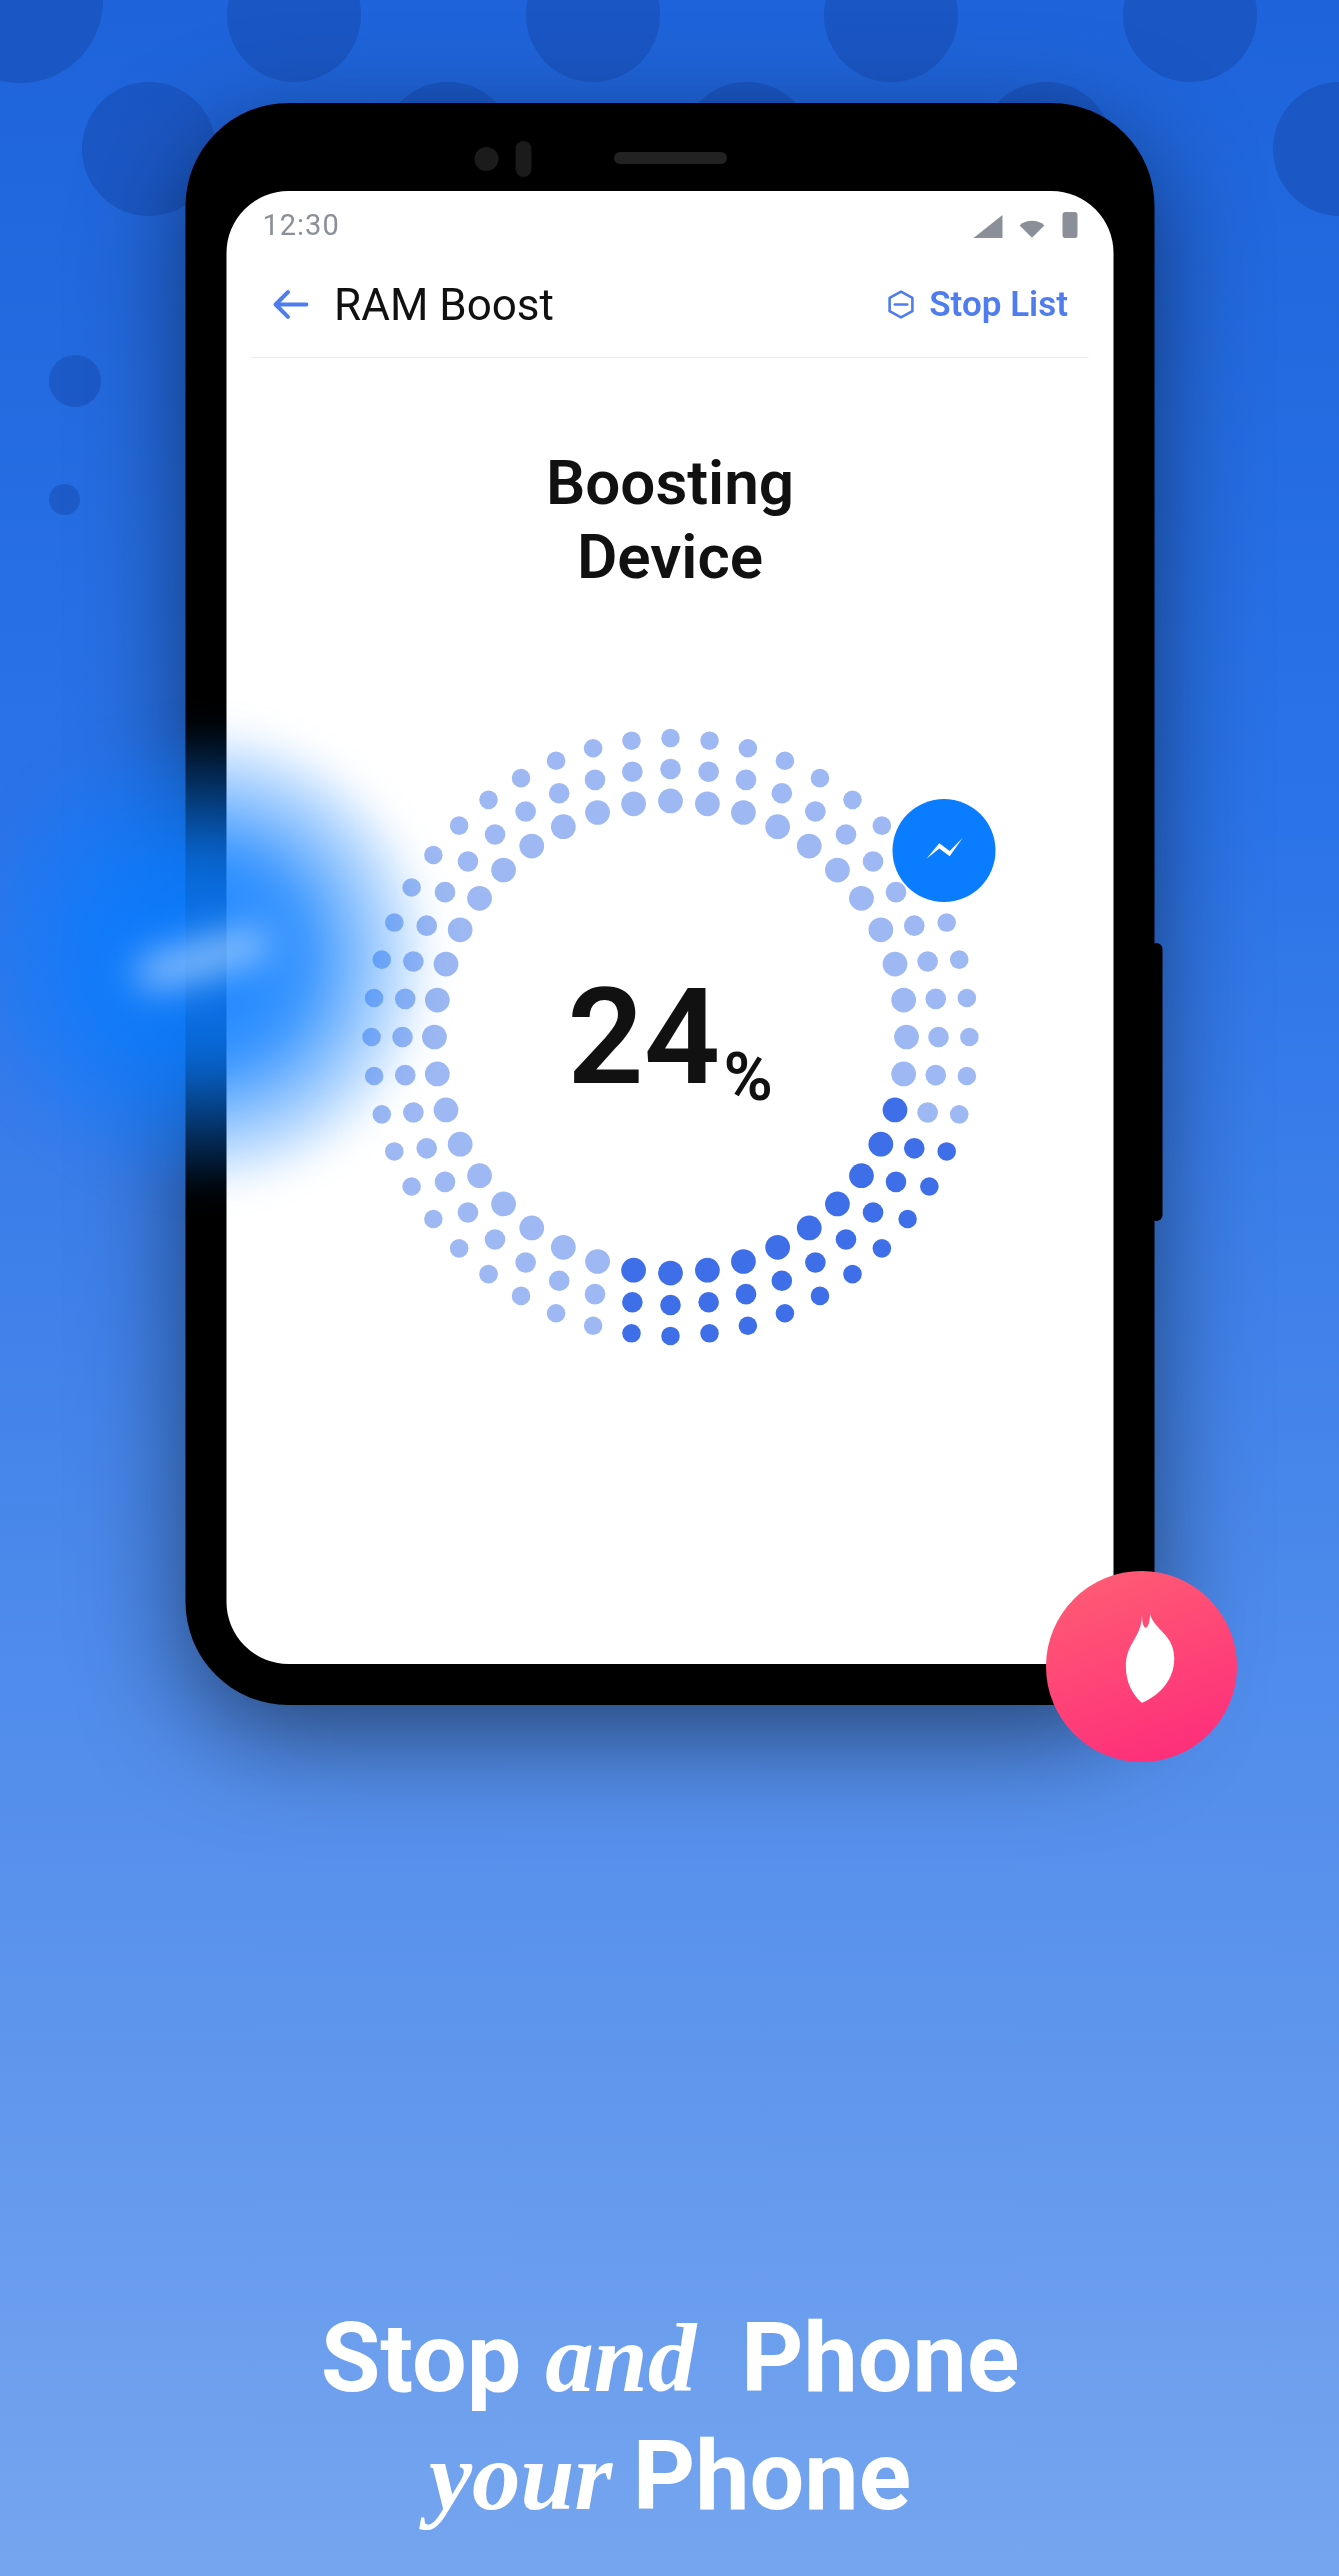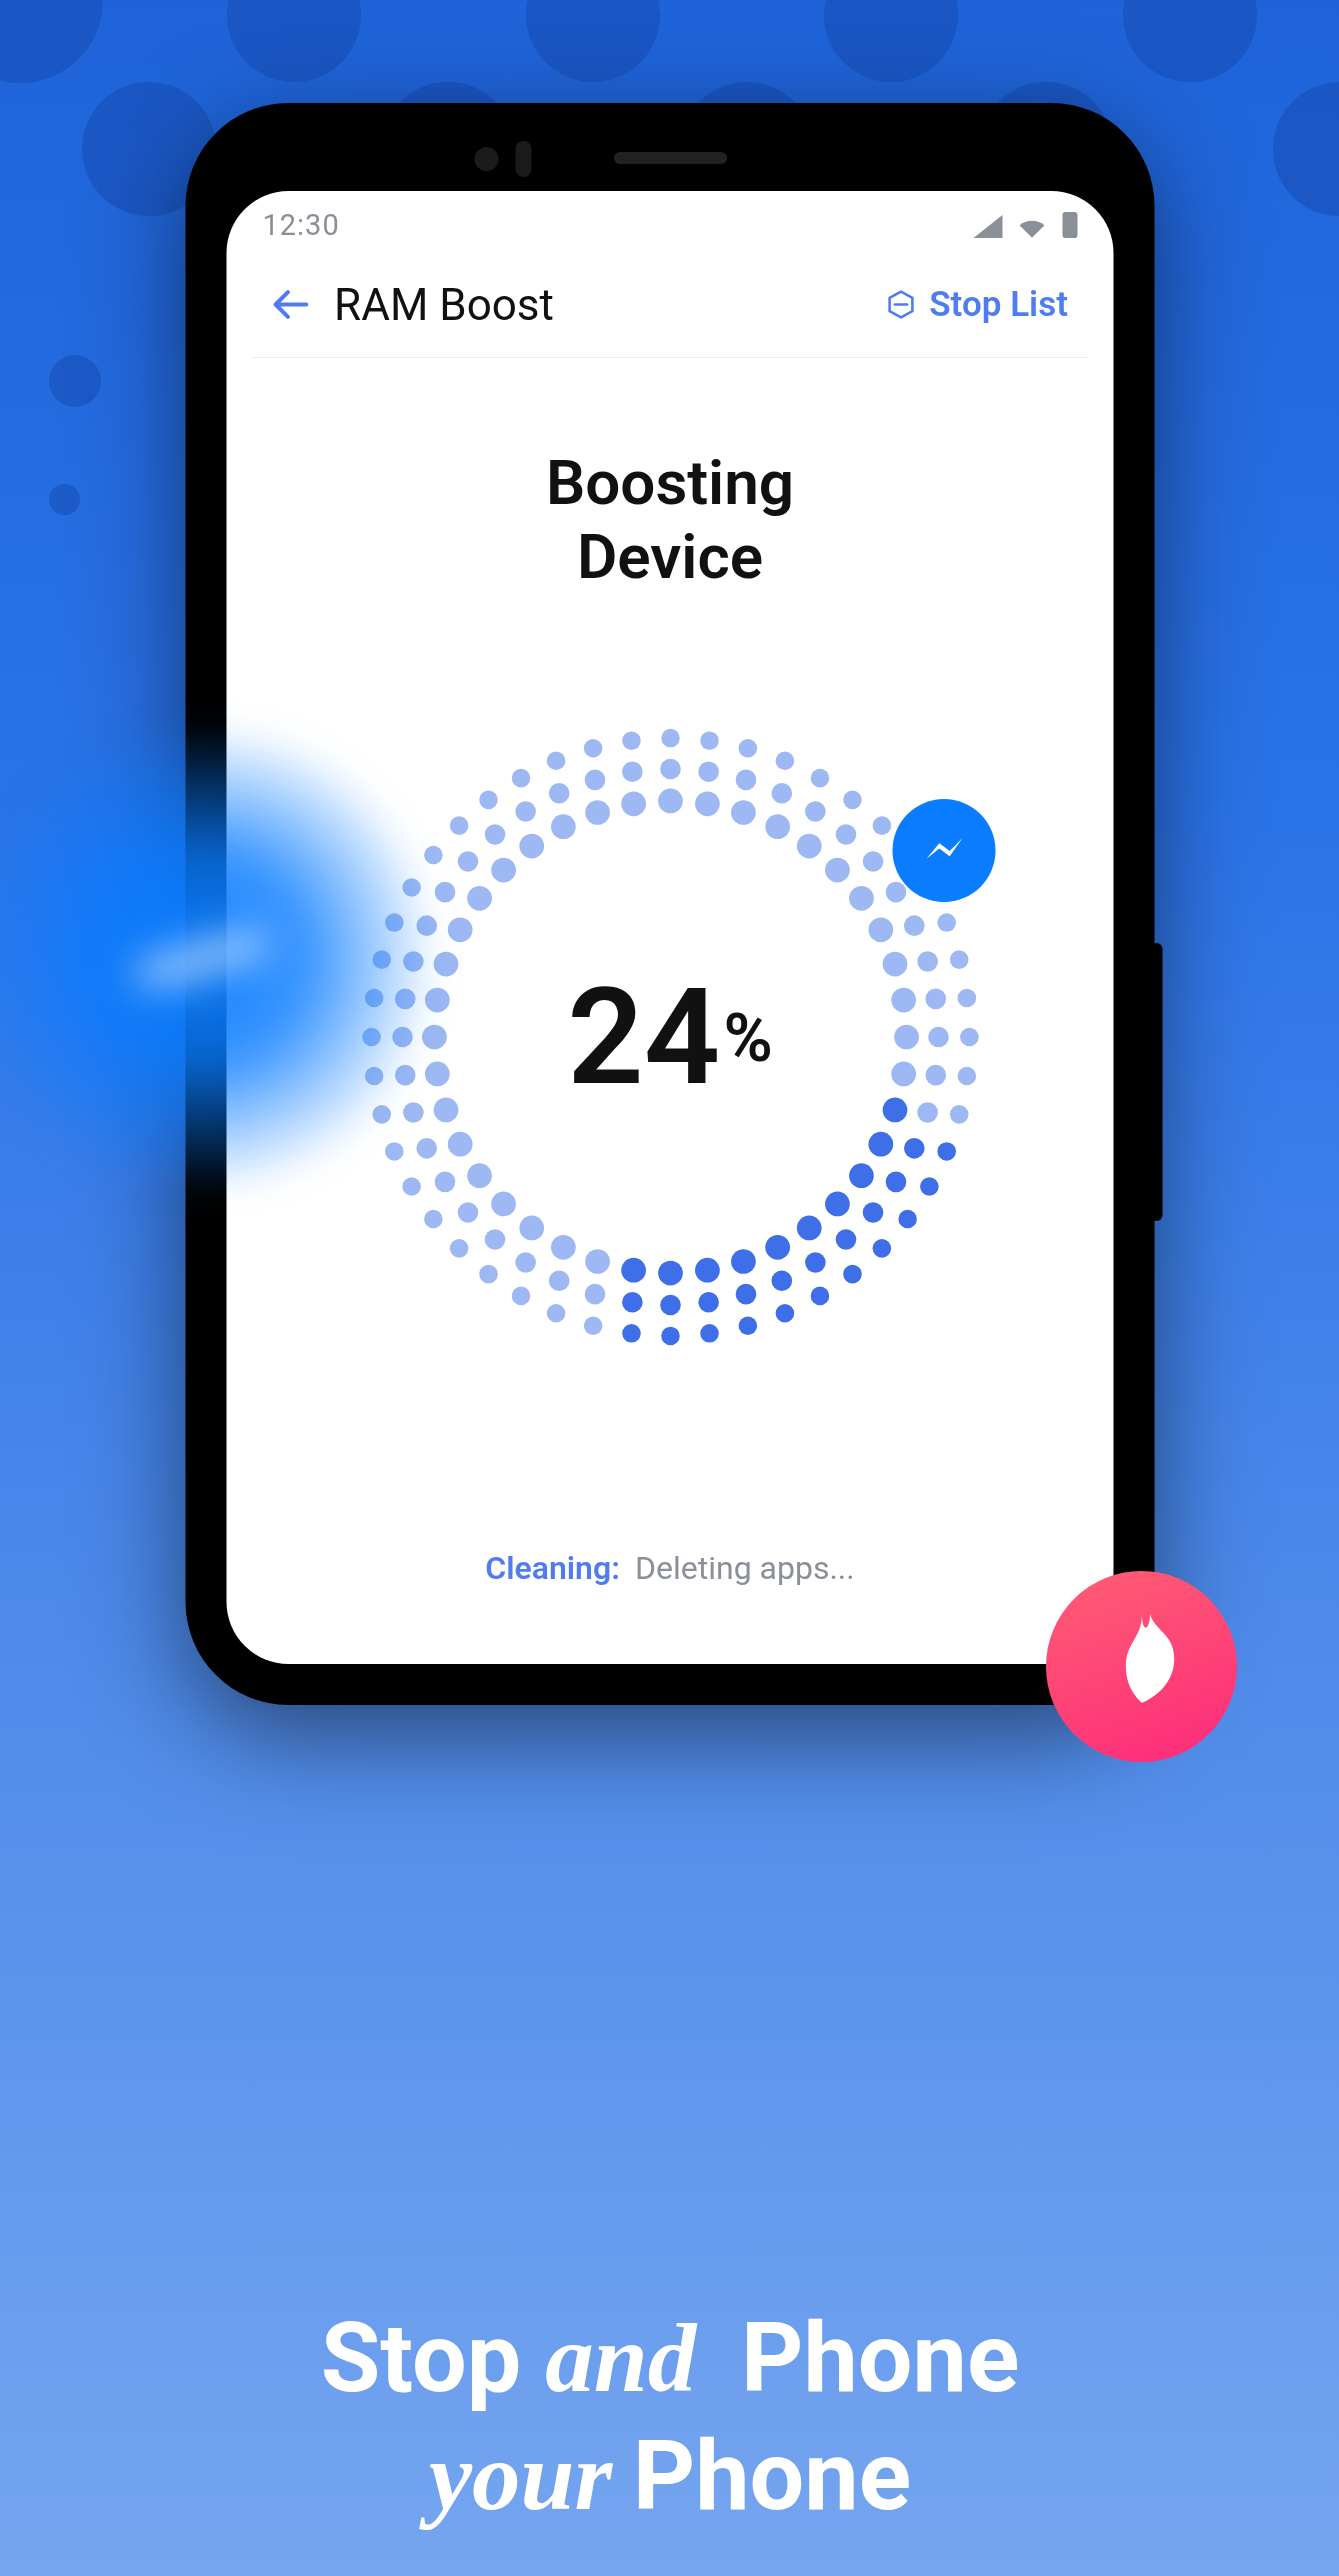--- a/index.html
+++ b/index.html
@@ -65,21 +65,21 @@
   .app-bar{display:flex;align-items:center;justify-content:space-between;padding:20.6px 20.6px 26px;border-bottom:1.5px solid #ececec;margin:0 25px;}
   .ab-left{display:flex;align-items:center;gap:26px;}
   .back-ic{color:#4f7df0;}
   .title{font-size:44px;font-weight:400;color:#111;}
   .ab-right{display:flex;align-items:center;gap:13.4px;color:#4f7df0;}
   .stop-label{font-size:35px;font-weight:600;}
 
   
   .main-title{font-size:62px;font-weight:600;color:#111;text-align:center;line-height:1.2;padding:88px 31px 31px;}
   .progress-wrap{position:relative;width:100%;height:824px;}
-  .pcenter{position:absolute;top:50%;left:50%;transform:translate(-50%,-50%);display:flex;align-items:center;}
+  .pcenter{position:absolute;top:50%;left:50%;transform:translate(-50%,-50%);display:flex;align-items:flex-end;}
   .pnum{font-size:134px;font-weight:600;color:#111;}
   .punit{font-size:67px;font-weight:600;color:#111;margin-left:3.1px;}
   .dot-ring{position:absolute;top:50%;left:50%;transform:translate(-50%,-50%);}
   .rdots circle{fill:#9db8f2;}
   .rdots .act{fill:#3f6fe8;}
 
   
   .fi-messenger{position:absolute;top:608px;right:118px;width:103px;height:103px;border-radius:50%;background:#0a7cff;display:flex;align-items:center;justify-content:center;}
   .fi-slack{position:absolute;top:1561px;left:134px;width:118px;height:118px;display:flex;align-items:center;justify-content:center;}
 
@@ -314,24 +314,20 @@
           <rect x="72" y="52" width="40" height="18" rx="9" fill="#2eb67d"></rect>
           <path d="M112 43a9 9 0 0 0-9-9h-9v9a9 9 0 1 0 18 0z" fill="#2eb67d"></path>
           <rect x="52" y="72" width="18" height="40" rx="9" fill="#ecb22e"></rect>
           <path d="M79 112a9 9 0 0 0 9-9v-9h-9a9 9 0 1 0 0 18z" fill="#ecb22e"></path>
           <rect x="10" y="52" width="40" height="18" rx="9" fill="#e01e5a"></rect>
           <path d="M10 79a9 9 0 0 0 9 9h9v-9a9 9 0 1 0-18 0z" fill="#e01e5a"></path>
         </g>
       </svg>
     </div>
 
-    <div class="cleaning">
-      <span class="clabel">Cleaning:</span>
-      <span class="cstatus">Deleting apps...</span>
-    </div>
 
   </div>
 </div>
 
 <div class="fi-blur">
   <div class="fi-blur-line"></div>
 </div>
 
 <div class="fi-tinder">
   <svg width="98" height="113" viewBox="0 0 48 56">

